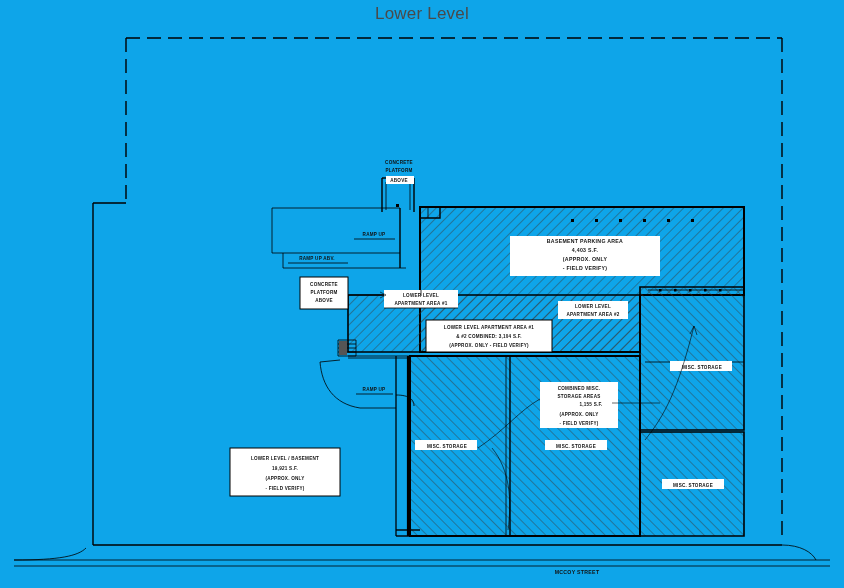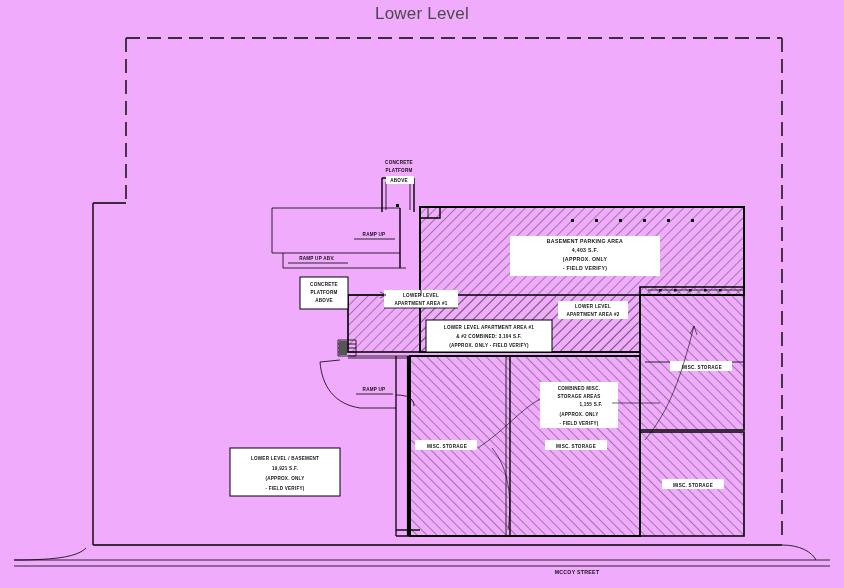--- a/index.html
+++ b/index.html
@@ -6,21 +6,21 @@
   html, body {
     margin: 0; padding: 0;
     width: 844px; height: 588px;
     background: #ffffff;
     font-family: "Liberation Sans", sans-serif;
     overflow: hidden;
   }
   #page {
     position: relative;
     width: 844px; height: 588px;
-    background: #f0abfc;
+    background: #0ea5e9;
   }
   #plan-title {
     position: absolute;
     top: 4px; left: 0; right: 0;
     text-align: center;
     font-size: 17px;
     color: #4a4a4a;
     font-family: "Liberation Sans", sans-serif;
     letter-spacing: 0.2px;
   }

